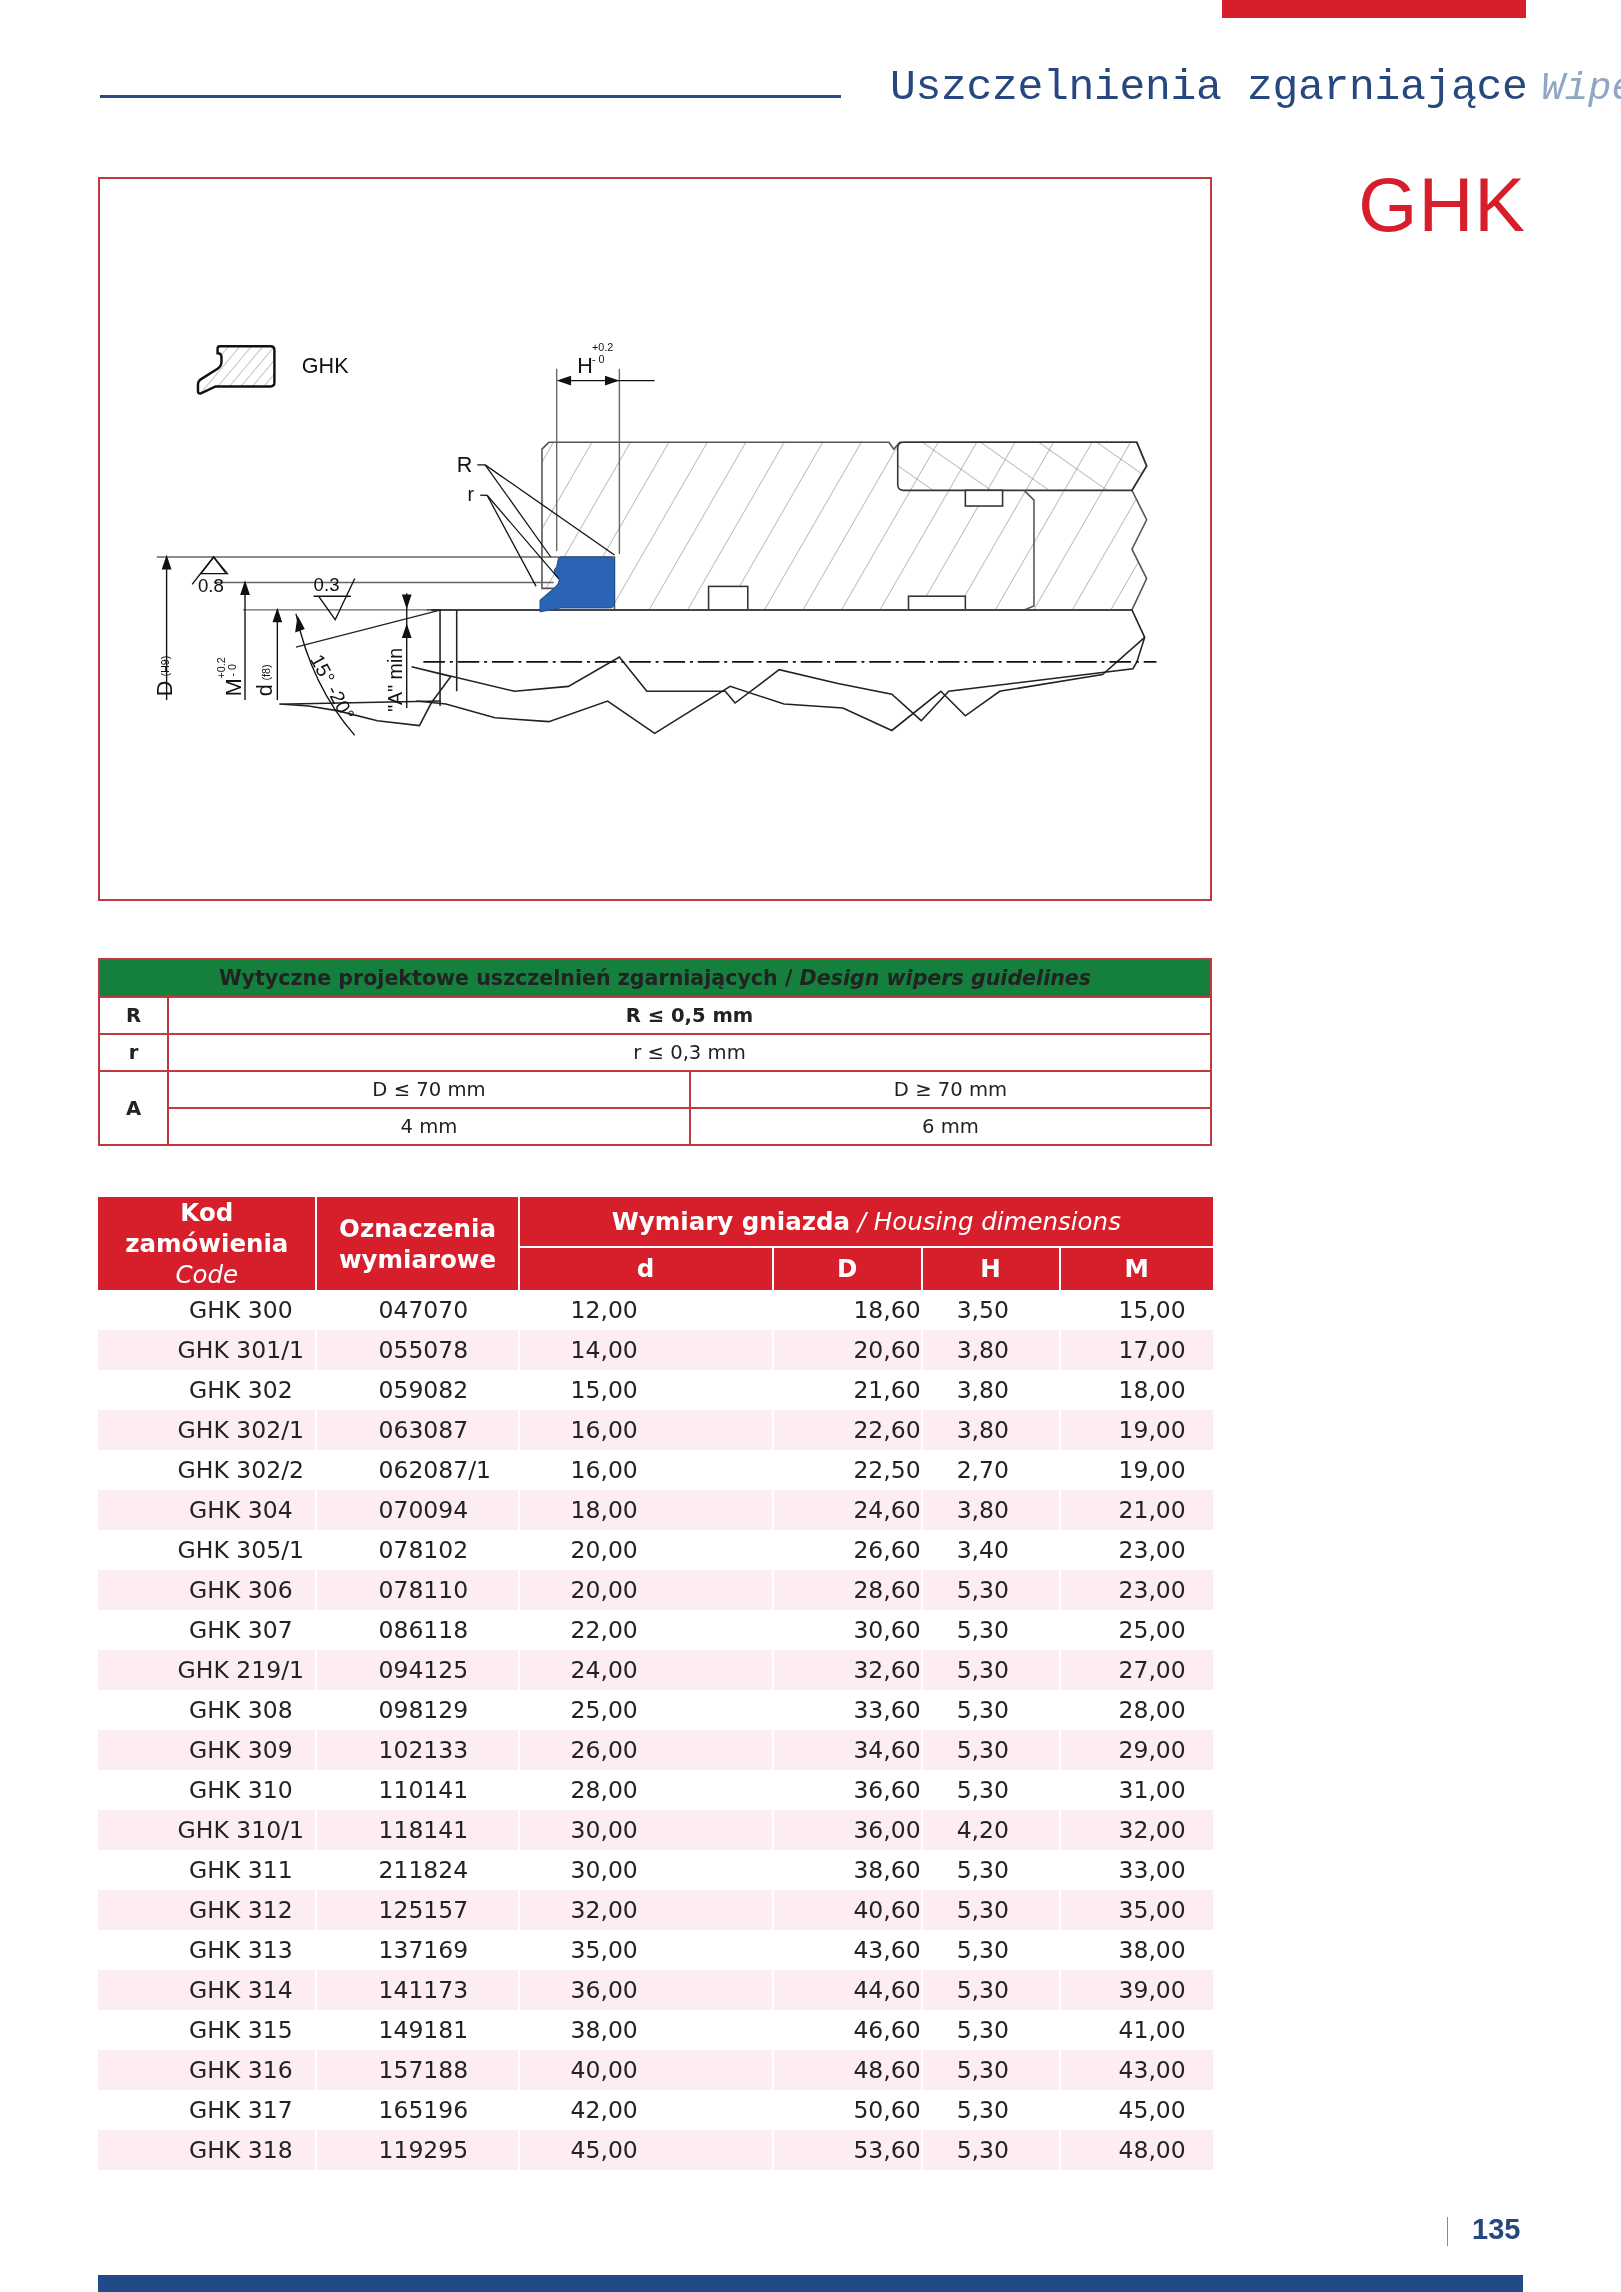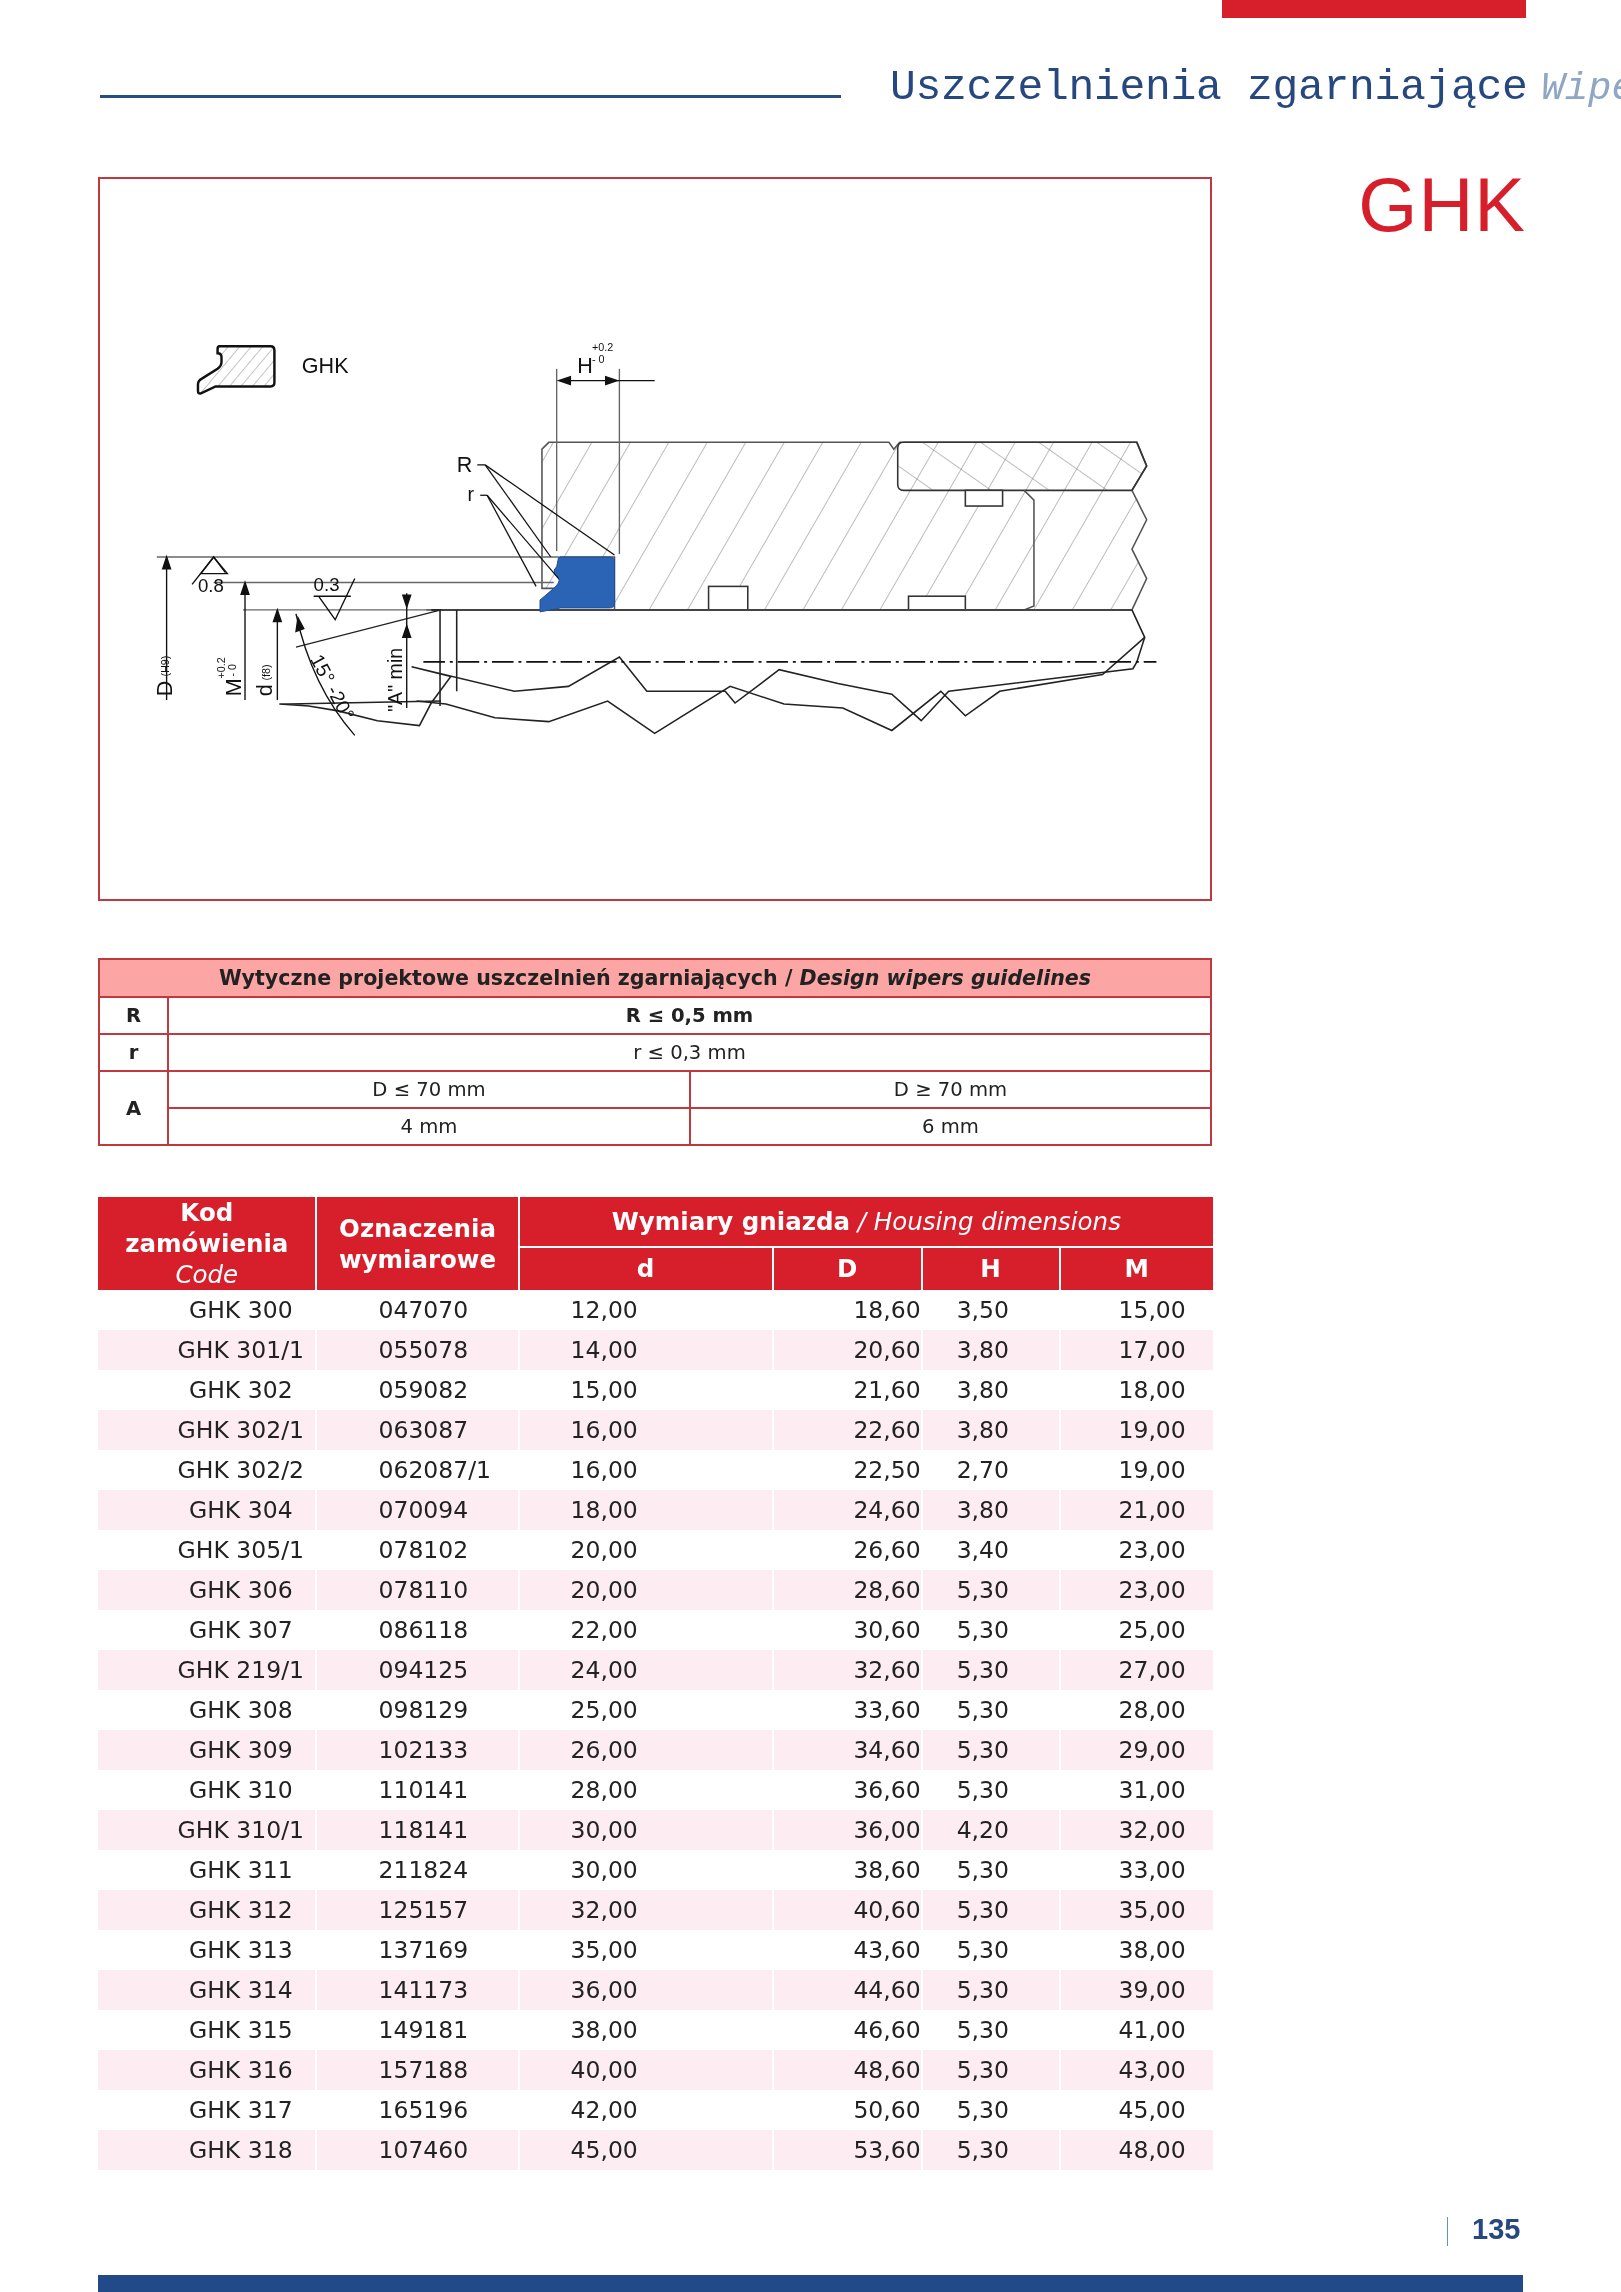--- a/index.html
+++ b/index.html
@@ -13,21 +13,21 @@
   .header-title .en { font-size: 39px; color: #8fa6c4; font-style: italic; margin-left: 13.7px; }
   .product-code { position: absolute; right: 95px; top: 161px; font-family: "Liberation Sans", sans-serif; font-size: 76px; color: #d71f2c; letter-spacing: 1px; }
 
   .diagram-box { position: absolute; left: 98px; top: 177px; width: 1114px; height: 724px; border: 2px solid #c0393f; background: #fff; }
   .diagram-svg { position: absolute; left: 0; top: 0; width: 1621px; height: 2293px; pointer-events: none; }
   .dlabel { font-family: "Liberation Sans", sans-serif; fill: #111; }
 
   
   .guide { position: absolute; left: 98px; top: 958px; width: 1114px; border-collapse: collapse; border: 2.9px solid #c0393f; font-size: 19.6px; }
   .guide td { border: 2px solid #c0393f; text-align: center; height: 37px; color: #222; }
-  .guide .gtitle { background: #fca5a5; font-weight: bold; height: 38px; font-size: 20.6px; }
+  .guide .gtitle { background: #15803d; font-weight: bold; height: 38px; font-size: 20.6px; }
   .guide .gtitle i { font-weight: bold; }
   .guide .key { width: 69px; font-weight: bold; }
   .guide .bold { font-weight: bold; }
 
   
   .main { position: absolute; left: 99px; top: 1197px; width: 1119px; border-collapse: separate; border-spacing: 2.9px 0; font-size: 23.5px; margin-left: -2.9px; }
   .main th { background: #d71f2c; color: #fff; font-weight: bold; font-size: 24.5px; }
   .main th.h-code, .main th.h-oznaczenia { height: 83px; line-height: 31px; }
   .main th .sub-it { font-style: italic; font-weight: normal; }
   .main th.h-group { height: 44px; border-bottom: 2.9px solid #fff; }
@@ -393,21 +393,21 @@
       <tr>
         <td class="c-code">GHK 317</td>
         <td class="c-ozn">165196</td>
         <td class="c-d">42,00</td>
         <td class="c-D">50,60</td>
         <td class="c-H">5,30</td>
         <td class="c-M">45,00</td>
       </tr>
       <tr class="alt">
         <td class="c-code">GHK 318</td>
-        <td class="c-ozn">107460</td>
+        <td class="c-ozn">119295</td>
         <td class="c-d">45,00</td>
         <td class="c-D">53,60</td>
         <td class="c-H">5,30</td>
         <td class="c-M">48,00</td>
       </tr>
     </tbody>
 </table>
 
 <div class="page-sep"></div>
 <div class="page-num">135</div>

